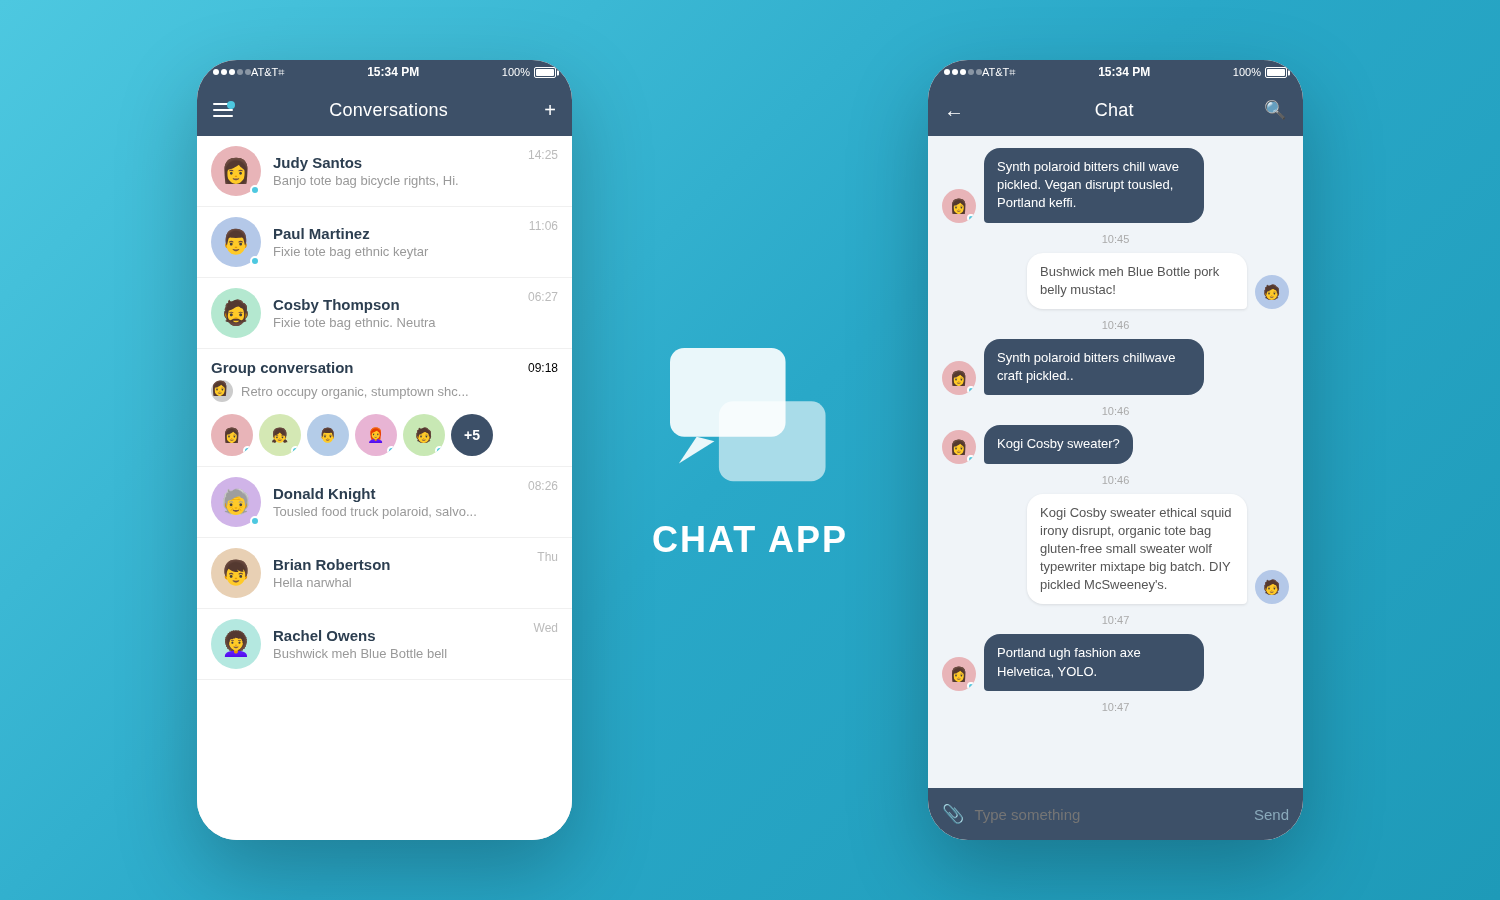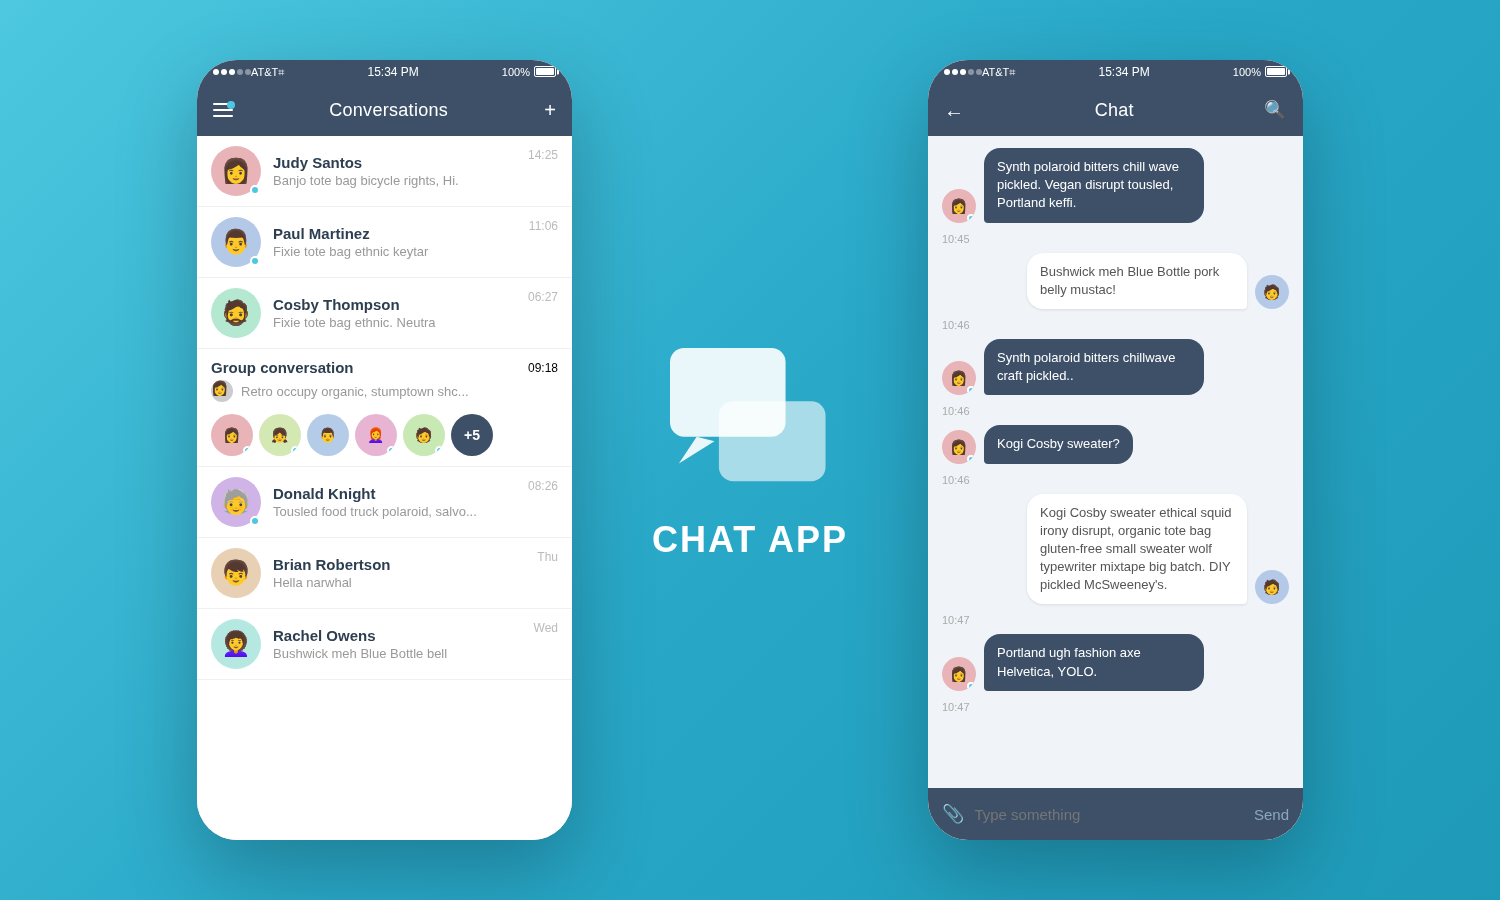--- a/index.html
+++ b/index.html
@@ -42,22 +42,22 @@
       color: white;
       font-size: 11px;
       padding: 6px 16px;
       display: flex;
       justify-content: space-between;
       align-items: center;
       height: 24px;
       flex-shrink: 0;
     }
     .status-bar .left { display: flex; align-items: center; gap: 0; }
-    .status-bar .center { font-size: 12px; font-weight: 400; }
-    .status-bar .right { display: flex; align-items: flex-start; gap: 4px; }
+    .status-bar .center { font-size: 12px; font-weight: 700; }
+    .status-bar .right { display: flex; align-items: flex-end; gap: 4px; }
     .signal-dots { display: flex; gap: 2px; }
     .signal-dot { width: 6px; height: 6px; border-radius: 50%; background: white; }
     .signal-dot.empty { background: rgba(255,255,255,0.4); }
     .battery { 
       width: 22px; height: 11px; border: 1.5px solid white; border-radius: 2px; 
       position: relative; display: flex; align-items: center; padding: 1px;
     }
     .battery::after { 
       content: ''; position: absolute; right: -4px; top: 50%; transform: translateY(-50%);
       width: 2px; height: 5px; background: white; border-radius: 0 1px 1px 0;
@@ -265,21 +265,21 @@
     .msg-bubble.sent-bubble {
       background: white;
       color: #555;
       border-bottom-right-radius: 4px;
       box-shadow: 0 1px 3px rgba(0,0,0,0.1);
     }
 
     .msg-time {
       font-size: 11px;
       color: #aaa;
-      text-align: left;
+      text-align: center;
       margin: 4px 0 2px;
     }
 
     
     .chat-input-bar {
       background: #3d5068;
       padding: 10px 14px;
       display: flex;
       align-items: center;
       gap: 10px;

